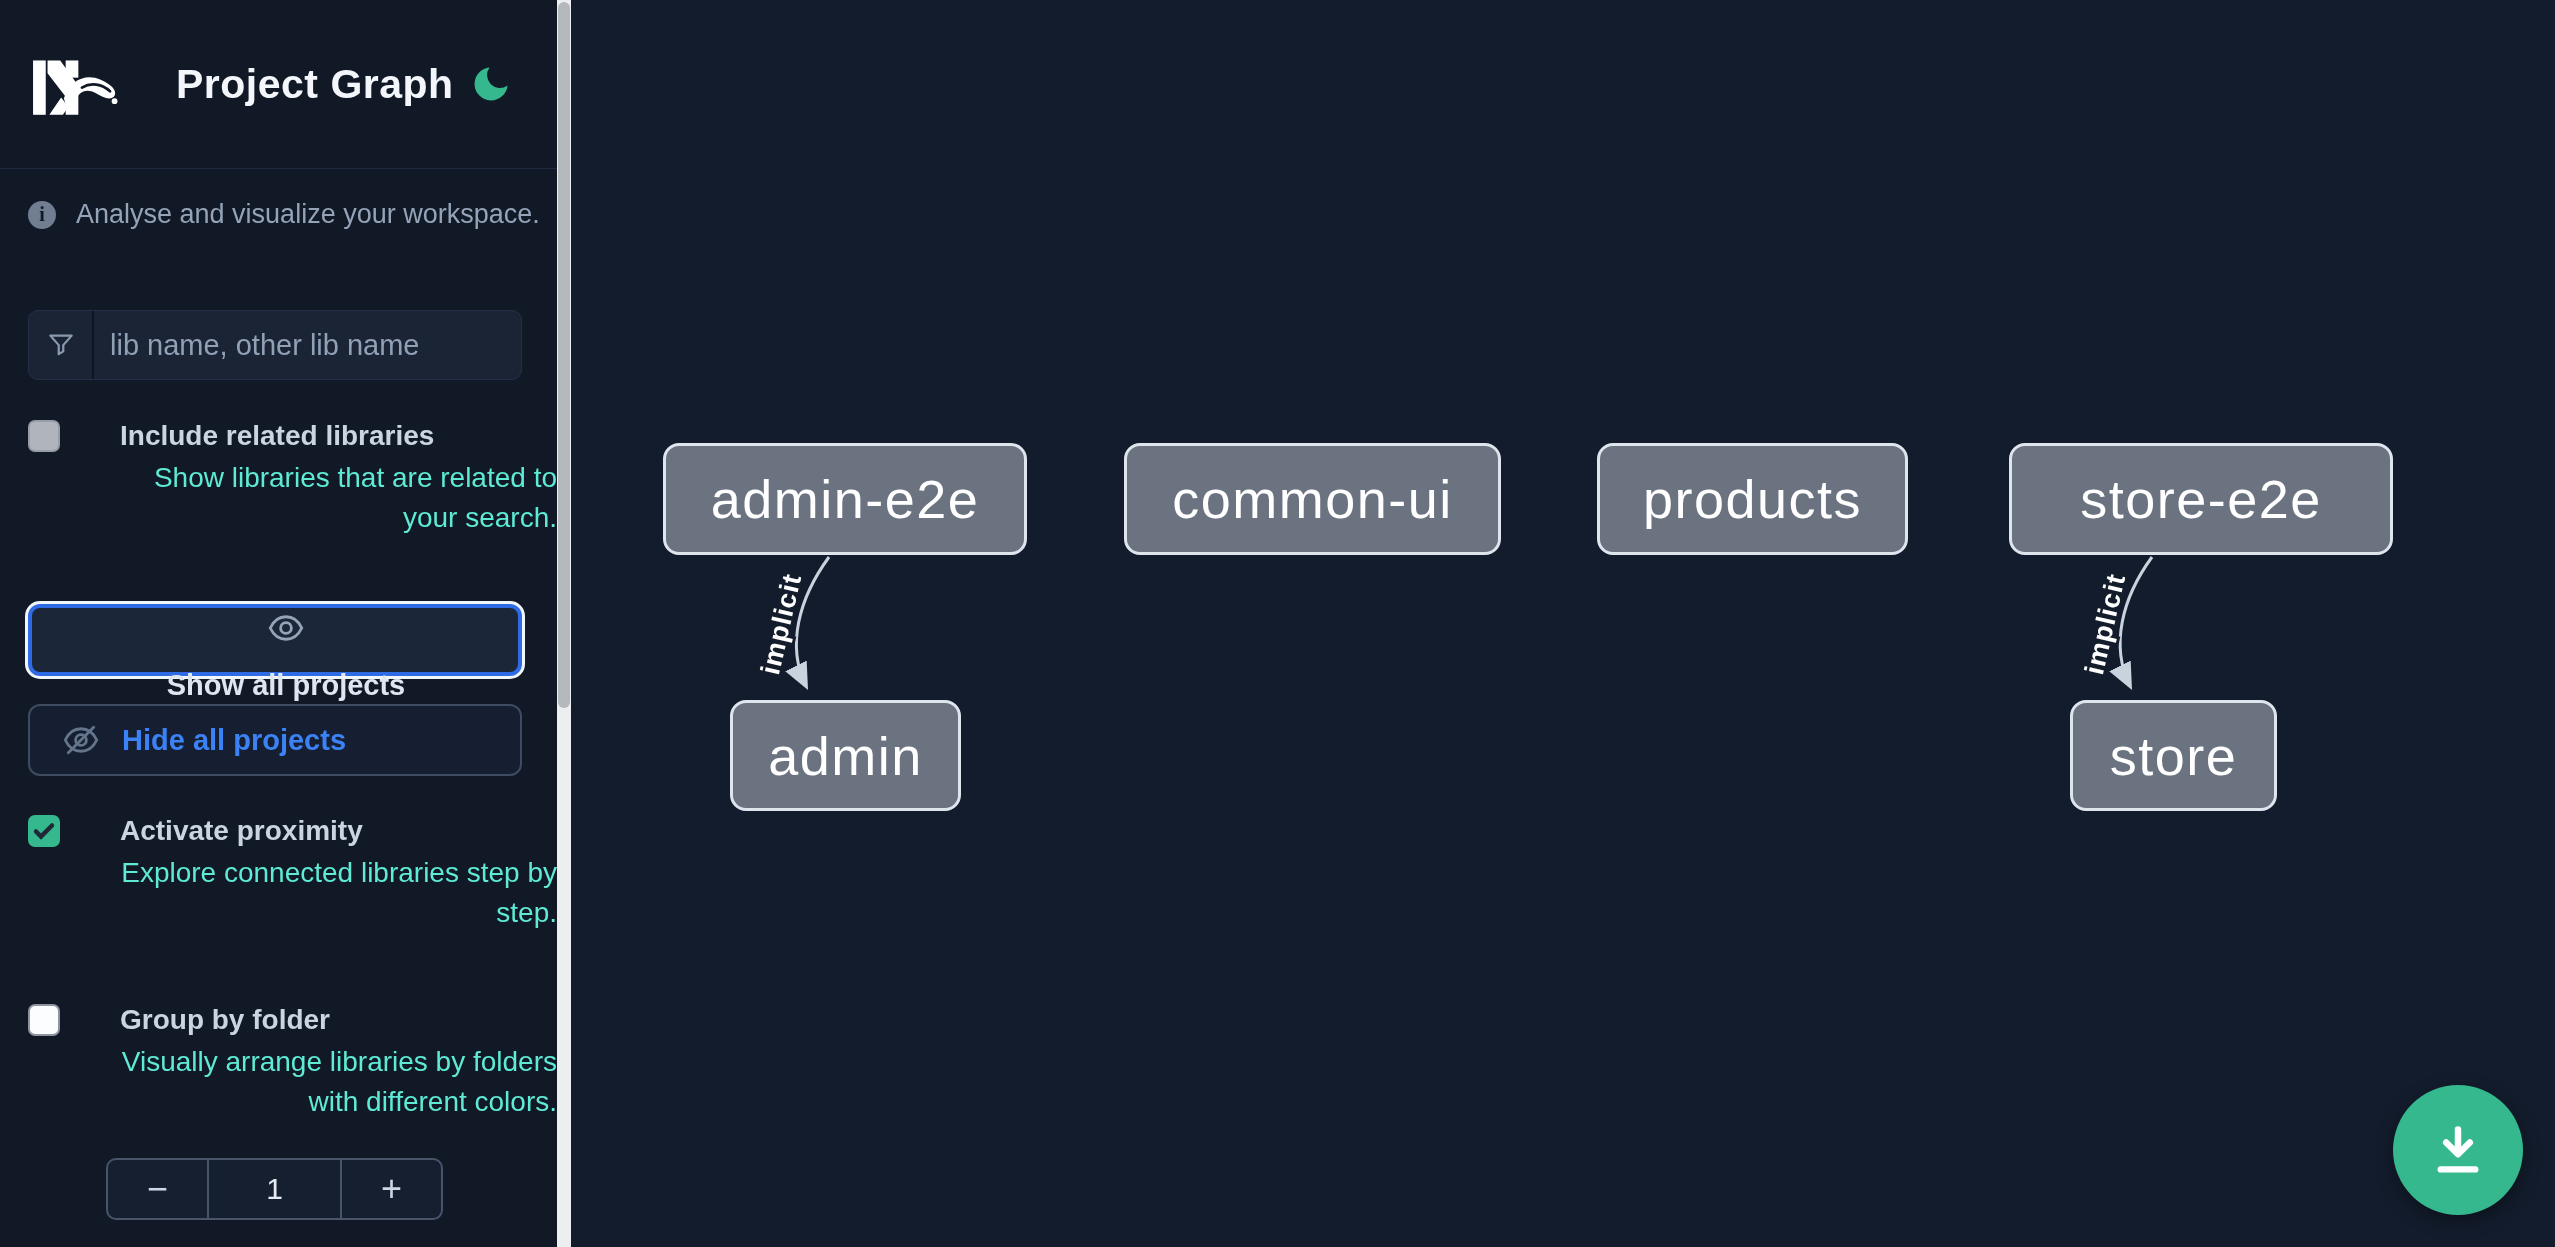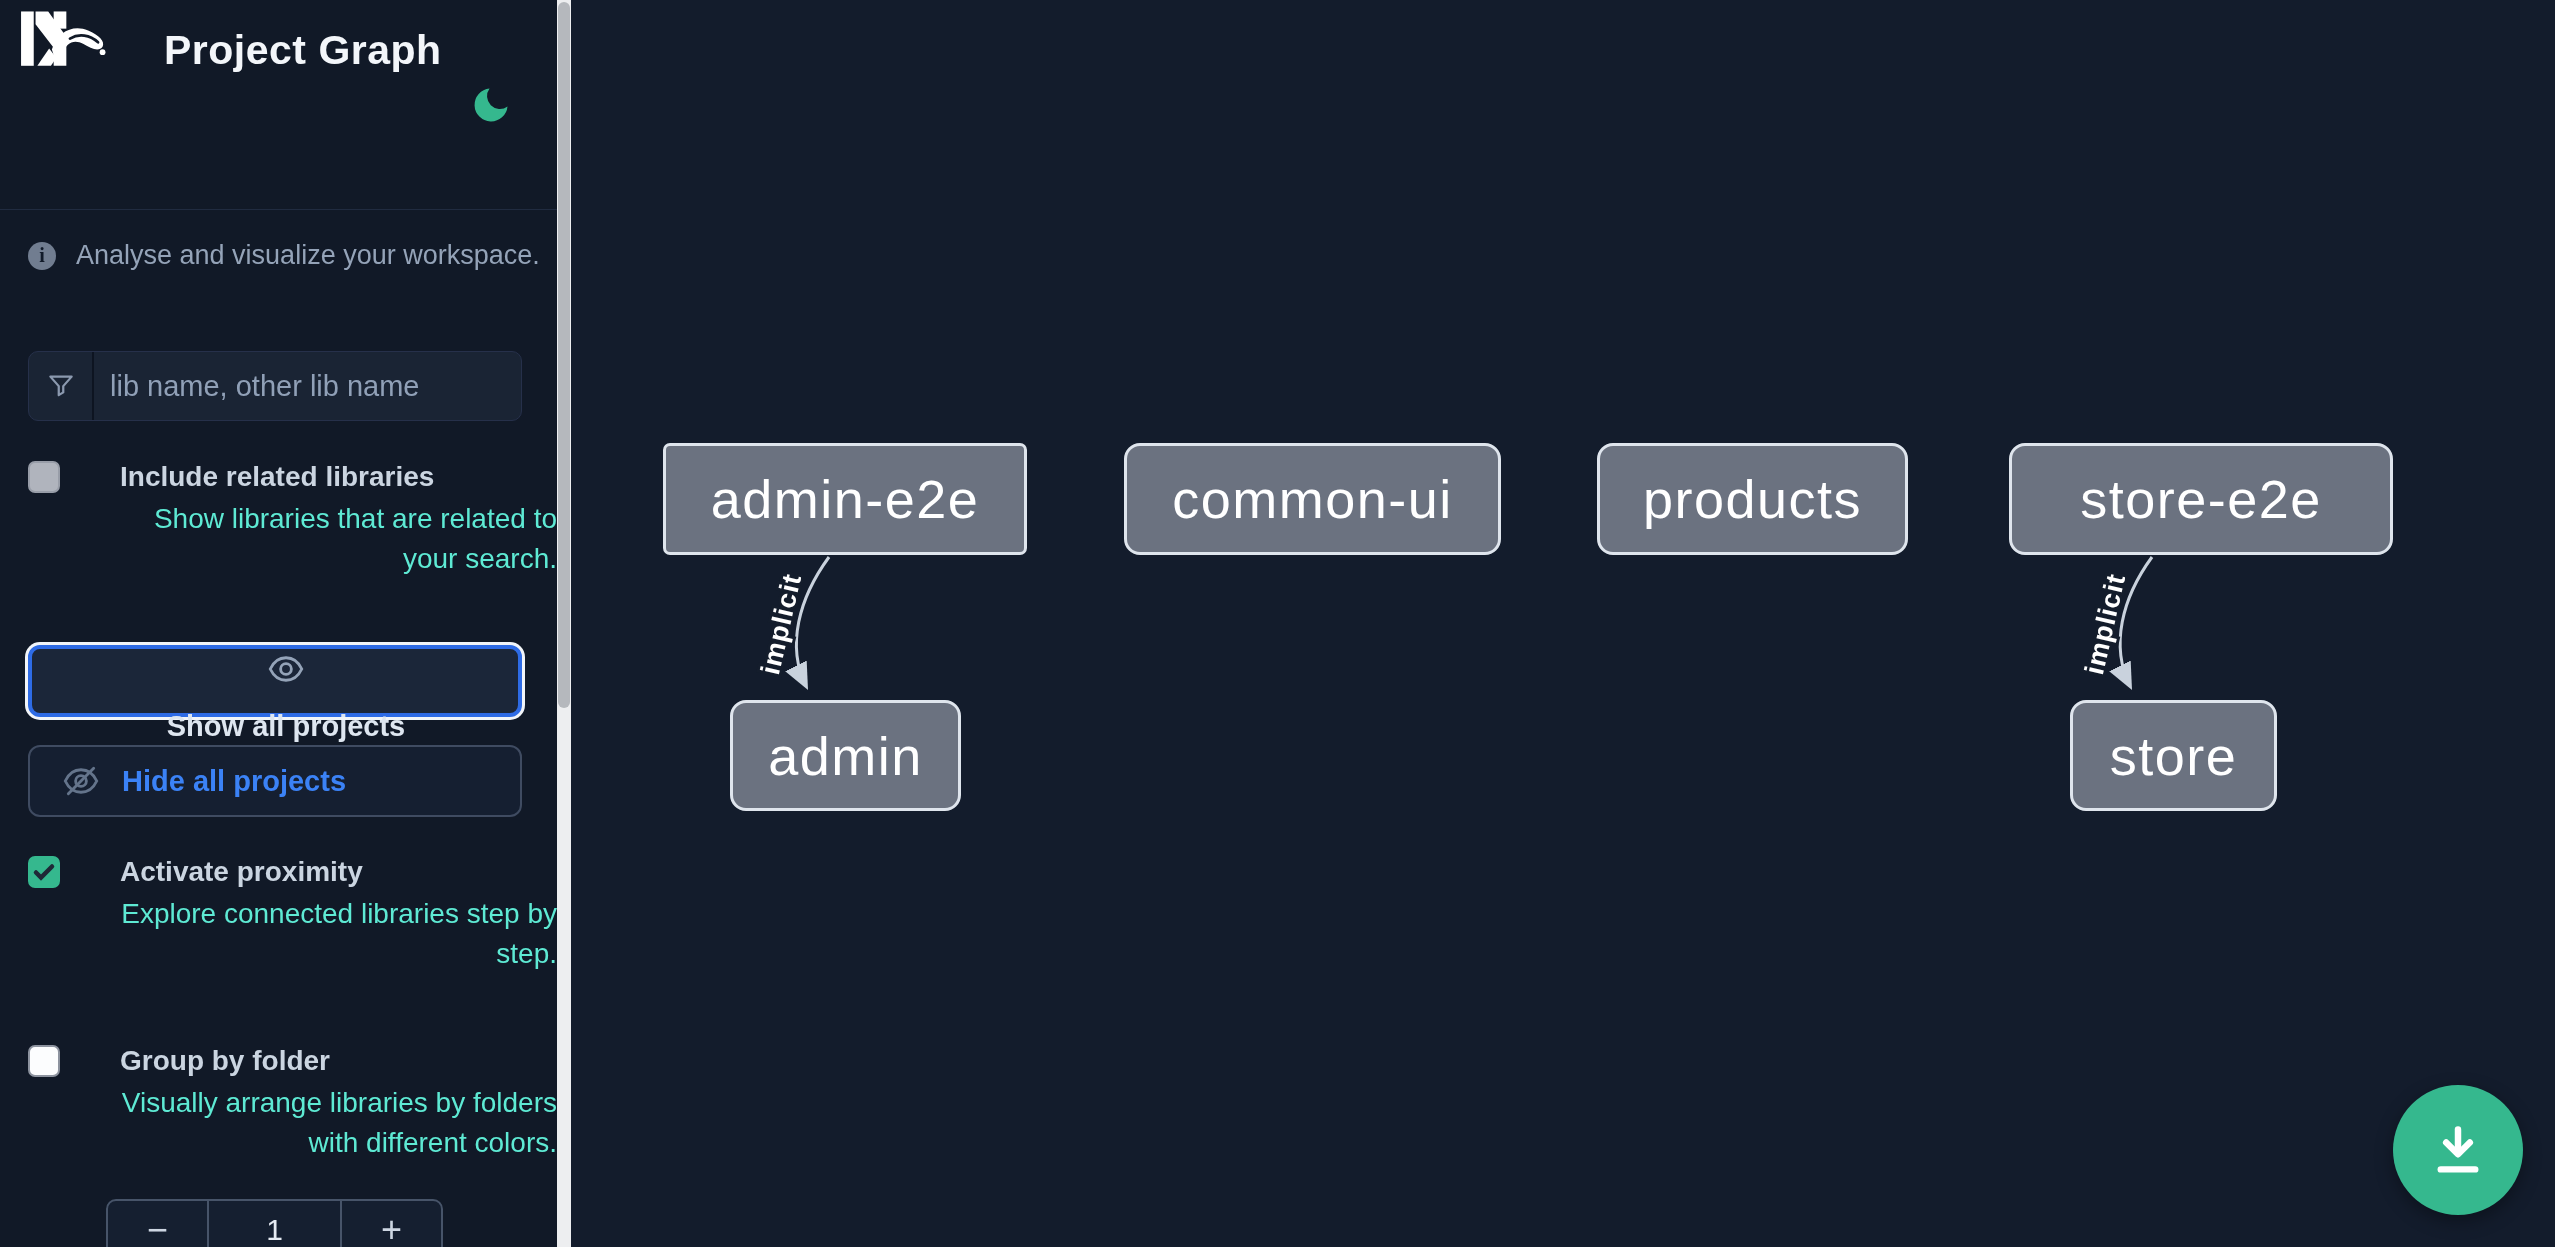--- a/index.html
+++ b/index.html
@@ -1,22 +1,22 @@
 <!DOCTYPE html>
 <html><head>
 <meta charset="utf-8">
 <style>
   html,body{margin:0;padding:0;background:#0b111e;}
   .app{position:relative;width:2555px;height:1247px;overflow:hidden;
        font-family:"Liberation Sans",sans-serif;background:#131c2c;}
 
   
   .sidebar{position:absolute;left:0;top:0;width:557px;height:100%;background:#111927;}
-  .sb-header{height:210px;border-bottom:1px solid #202b40;display:flex;
-             padding-left:12px;box-sizing:border-box;}
+  .sb-header{height:169px;border-bottom:1px solid #202b40;display:flex;align-items:center;
+             padding-left:24px;box-sizing:border-box;}
   .nx-logo{width:96px;height:70px;flex:0 0 auto;}
   .app-title{font-size:41px;font-weight:700;color:#f3f6fa;margin-left:56px;letter-spacing:.5px;}
   .theme-toggle{margin-left:auto;margin-right:44px;background:none;border:none;padding:0;cursor:pointer;}
   .moon-svg{width:44px;height:44px;display:block;}
 
   .tagline{display:flex;align-items:center;gap:20px;margin:30px 0 0 28px;
            color:#94a3b8;font-size:27px;}
   .info-icon{width:28px;height:28px;border-radius:50%;background:#717d90;color:#111a29;
              display:flex;align-items:center;justify-content:center;font-weight:700;font-size:20px;
              font-family:"Liberation Serif",serif;flex:0 0 auto;}
@@ -94,21 +94,21 @@
     </defs>
     <g id="edges-group">
         <path d="M 829 557 C 799 598, 786 646, 806 686" class="edge" marker-end="url(#arrowhead)"></path>
         <text x="790" y="626" text-anchor="middle" transform="rotate(-77 790 626)">implicit</text>
         <path d="M 2152 557 C 2122 598, 2110 646, 2130 686" class="edge" marker-end="url(#arrowhead)"></path>
         <text x="2114" y="626" text-anchor="middle" transform="rotate(-77 2114 626)">implicit</text>
       </g>
   </svg>
 
   <div id="nodes-layer">
-      <div class="node" style="left: 663px; top: 443px; width: 364px; height: 112px; border-radius: 7px;">admin-e2e</div>
+      <div class="node" style="left: 663px; top: 443px; width: 364px; height: 112px;">admin-e2e</div>
       <div class="node" style="left: 1124px; top: 443px; width: 377px; height: 112px;">common-ui</div>
       <div class="node" style="left: 1597px; top: 443px; width: 311px; height: 112px;">products</div>
       <div class="node" style="left: 2009px; top: 443px; width: 384px; height: 112px;">store-e2e</div>
       <div class="node" style="left: 730px; top: 700px; width: 231px; height: 111px;">admin</div>
       <div class="node" style="left: 2070px; top: 700px; width: 207px; height: 111px;">store</div>
     </div>
 
   <button class="fab">
     <svg viewBox="0 0 52 52">
       <g stroke="#ffffff" stroke-width="6" stroke-linecap="round" stroke-linejoin="round" fill="none">

